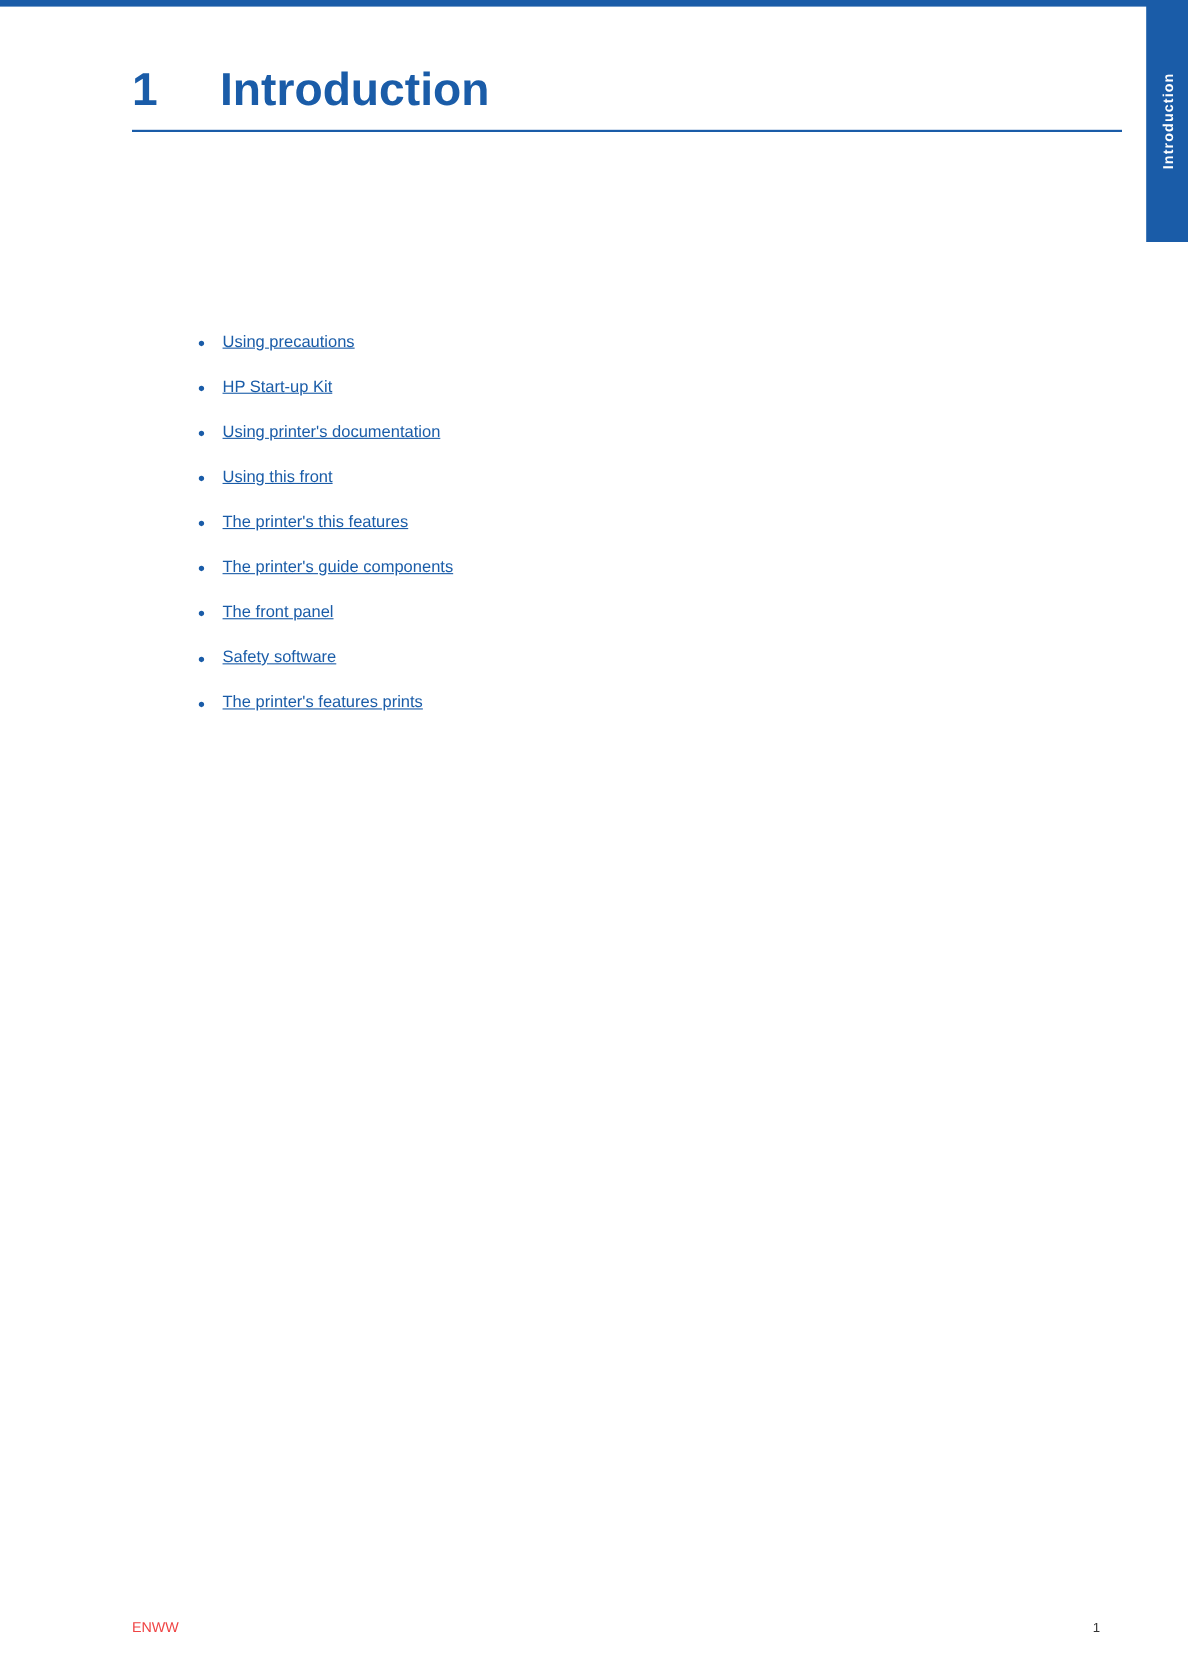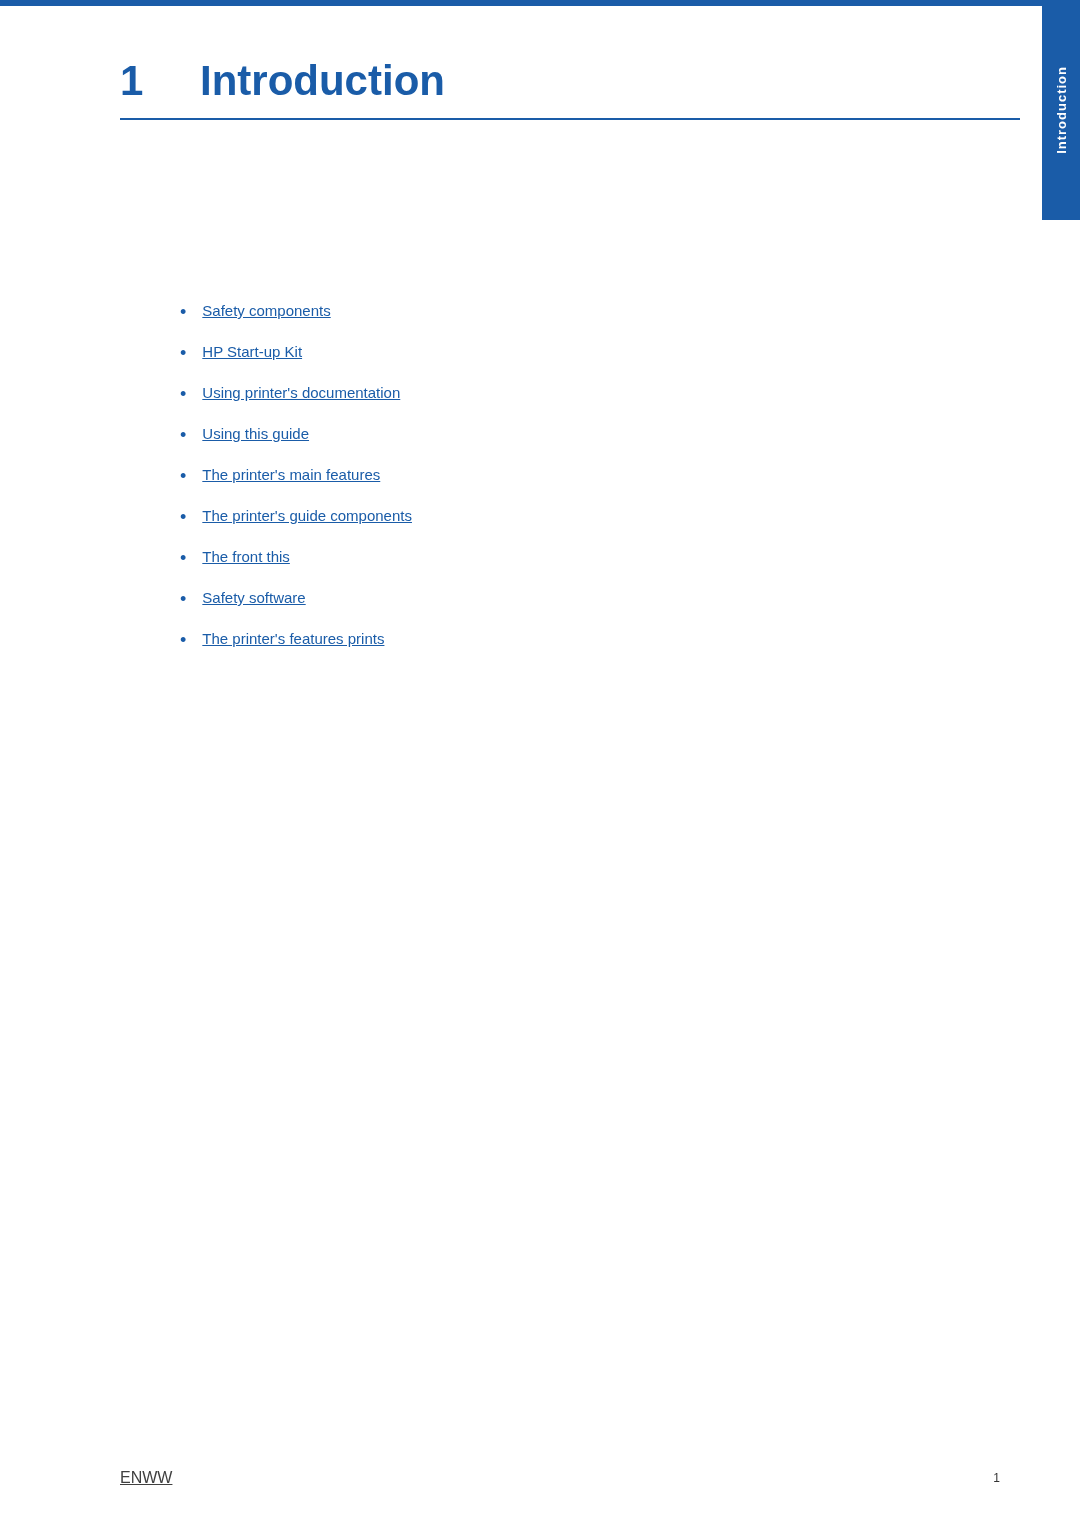--- a/index.html
+++ b/index.html
@@ -123,23 +123,22 @@
       bottom: 40px;
       left: 0;
       right: 0;
       display: flex;
       justify-content: space-between;
       align-items: center;
       padding: 0 80px 0 120px;
     }
 
     .footer-left {
-      font-size: 16px;
-      color: #404040;
-      text-decoration: underline;
+      font-size: 13px;
+      color: #ef4444;
     }
 
     .footer-right {
       font-size: 12px;
       color: #333333;
     }
   </style>
 </head>
 <body>
 
@@ -153,45 +152,45 @@
   <div class="main-content">
 
     <div class="chapter-header">
       <span class="chapter-number">1</span>
       <span class="chapter-title">Introduction</span>
     </div>
 
     <ul class="toc-list">
     <li>
           <span class="bullet">•</span>
-          <a class="toc-link" href="#">Safety components</a>
+          <a class="toc-link" href="#">Using precautions</a>
         </li>
         <li>
           <span class="bullet">•</span>
           <a class="toc-link" href="#">HP Start-up Kit</a>
         </li>
         <li>
           <span class="bullet">•</span>
           <a class="toc-link" href="#">Using printer's documentation</a>
         </li>
         <li>
           <span class="bullet">•</span>
-          <a class="toc-link" href="#">Using this guide</a>
-        </li>
-        <li>
-          <span class="bullet">•</span>
-          <a class="toc-link" href="#">The printer's main features</a>
+          <a class="toc-link" href="#">Using this front</a>
+        </li>
+        <li>
+          <span class="bullet">•</span>
+          <a class="toc-link" href="#">The printer's this features</a>
         </li>
         <li>
           <span class="bullet">•</span>
           <a class="toc-link" href="#">The printer's guide components</a>
         </li>
         <li>
           <span class="bullet">•</span>
-          <a class="toc-link" href="#">The front this</a>
+          <a class="toc-link" href="#">The front panel</a>
         </li>
         <li>
           <span class="bullet">•</span>
           <a class="toc-link" href="#">Safety software</a>
         </li>
         <li>
           <span class="bullet">•</span>
           <a class="toc-link" href="#">The printer's features prints</a>
         </li>
       </ul>

